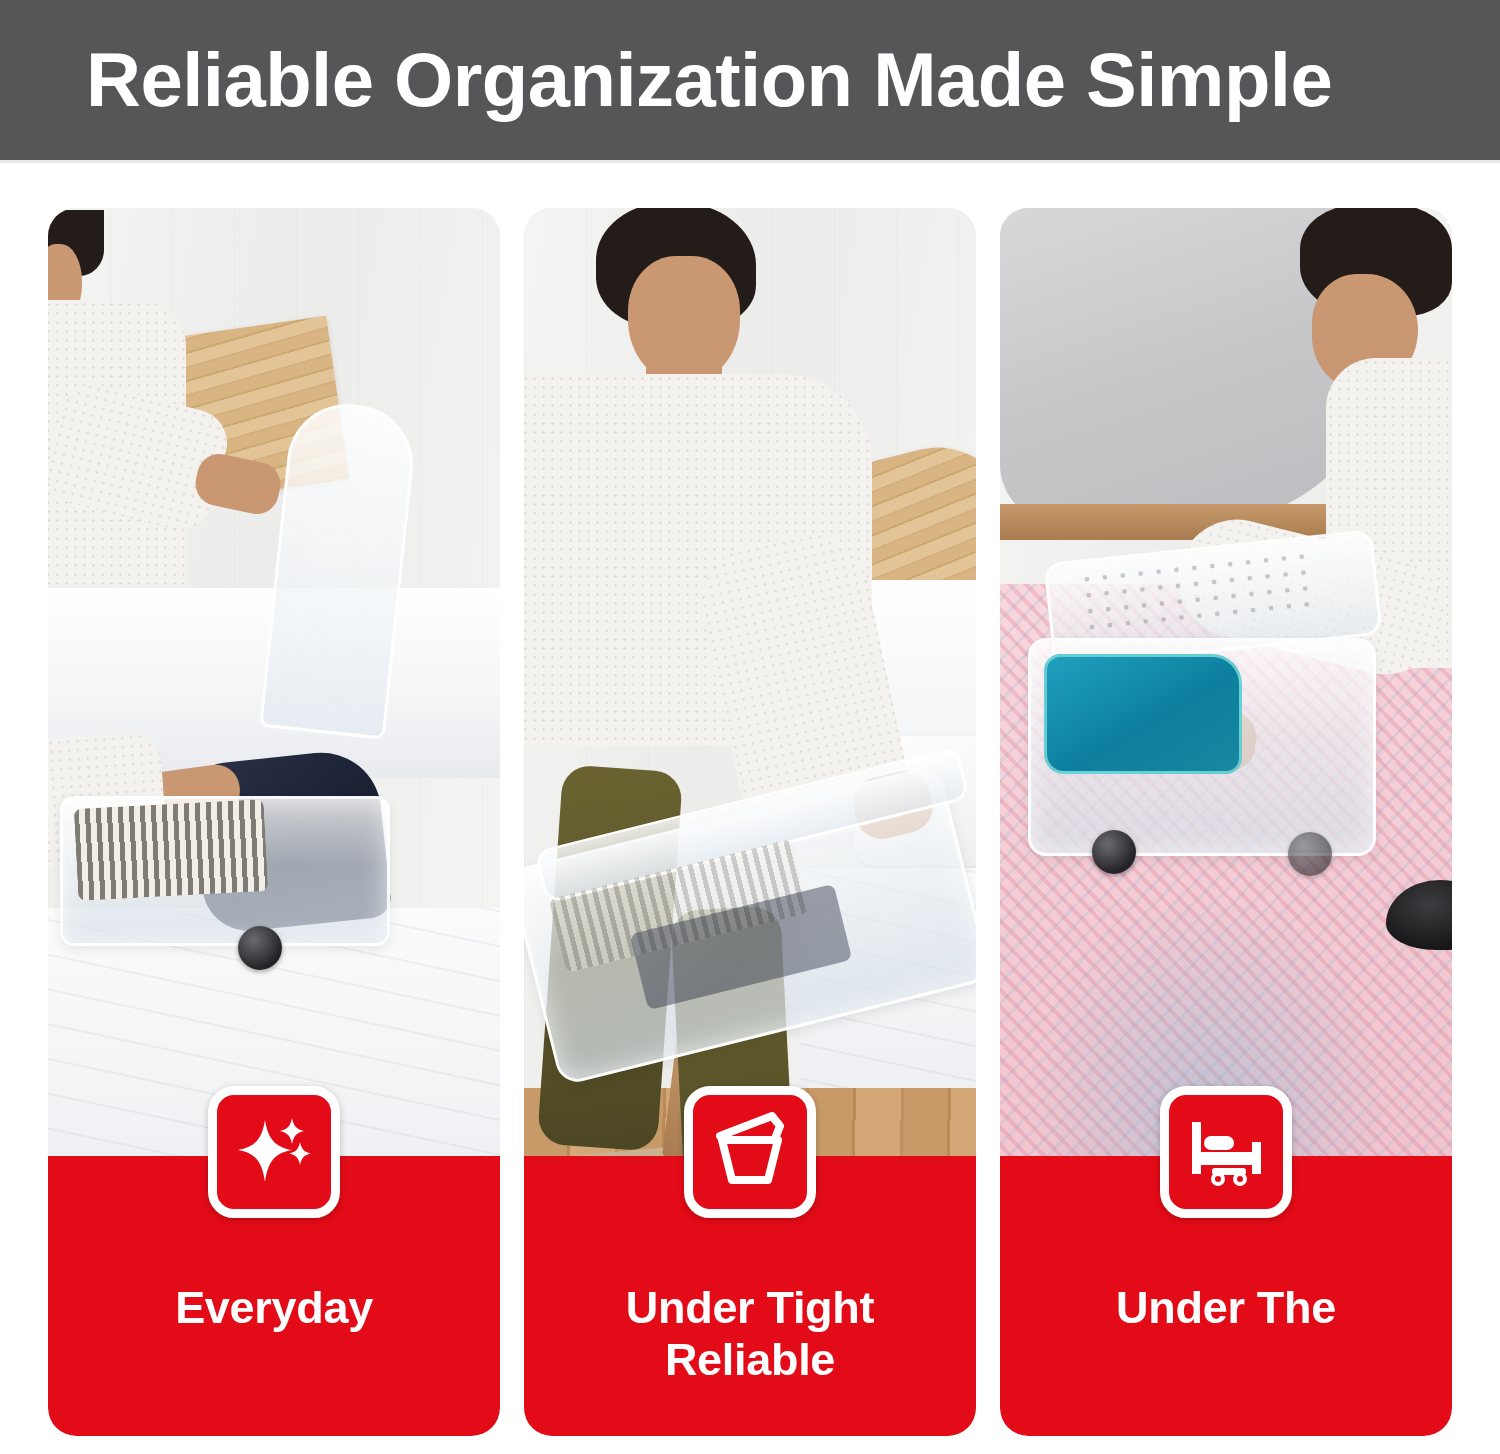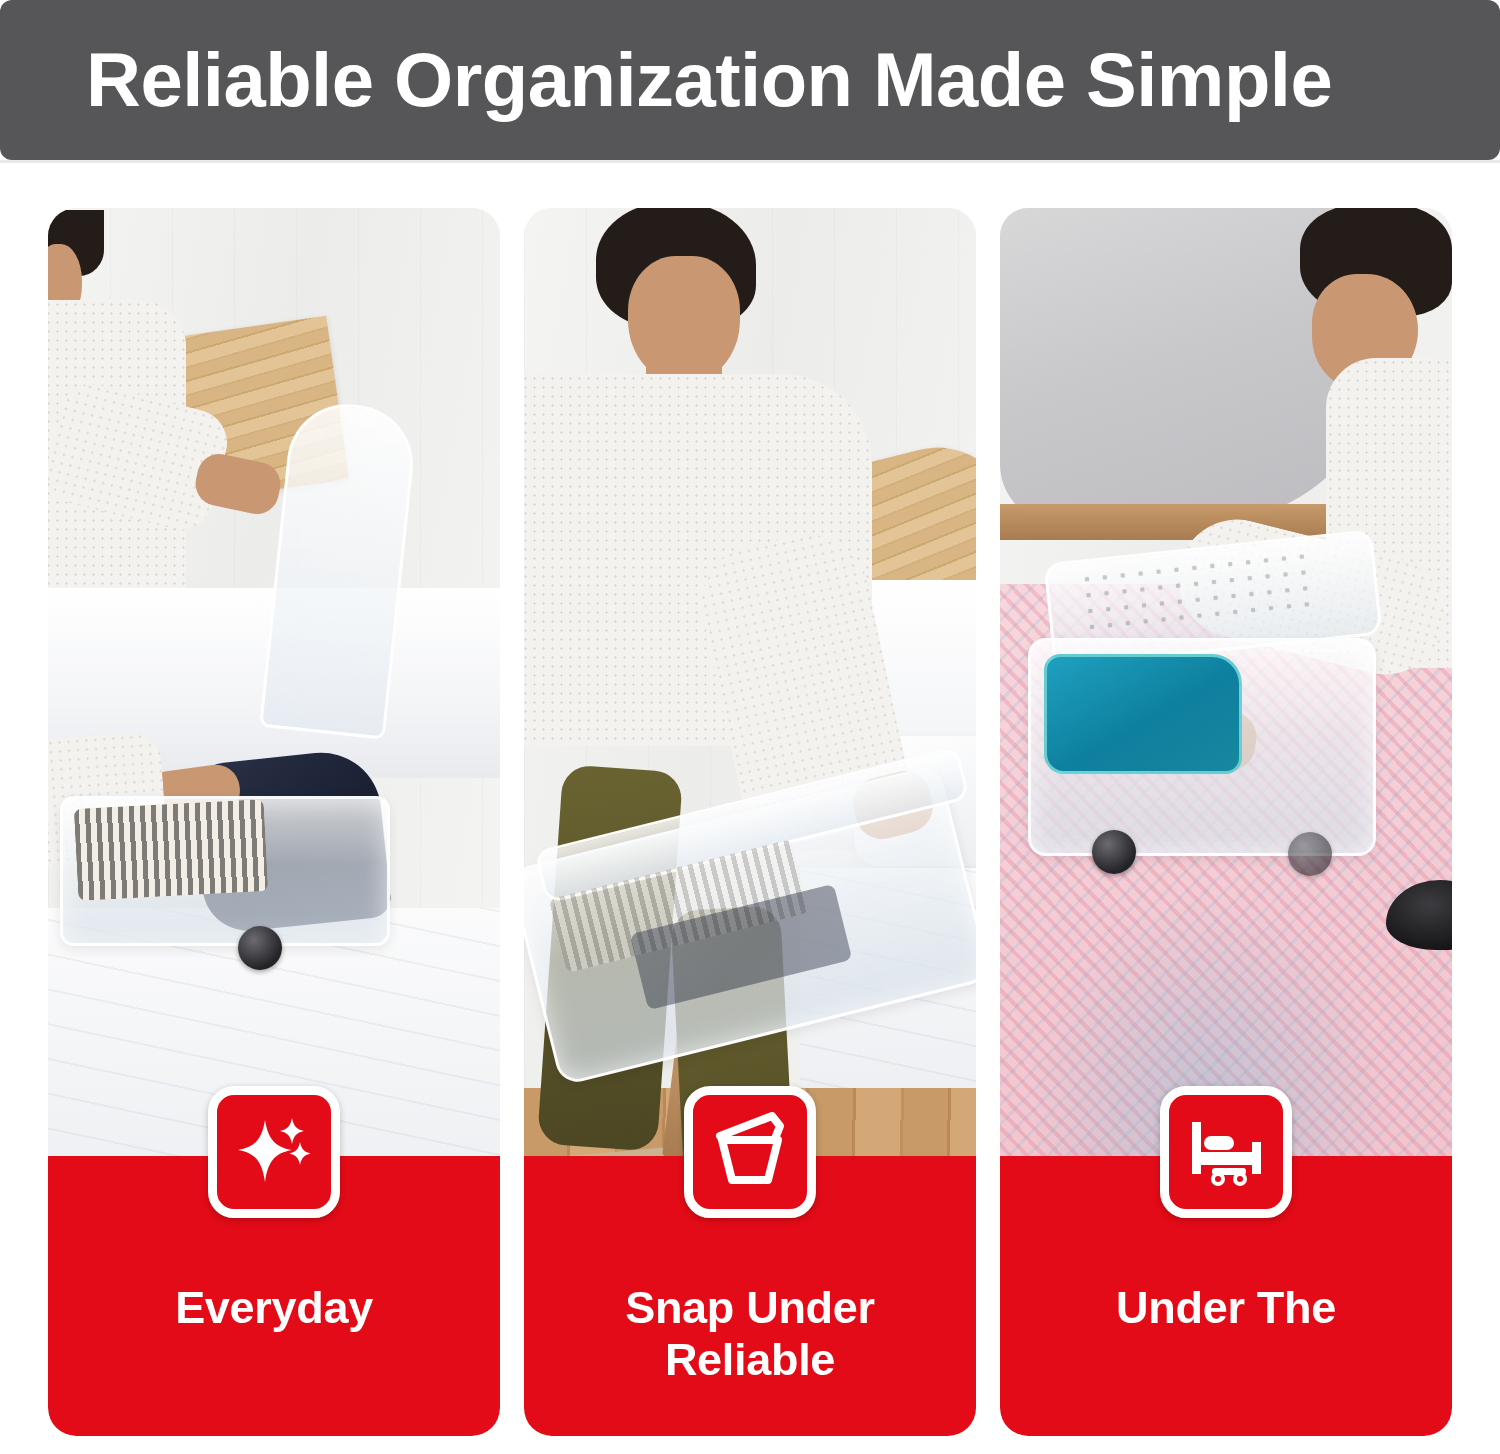--- a/index.html
+++ b/index.html
@@ -22,21 +22,20 @@
 
   
   #header-bar {
     position: absolute;
     left: 0; top: 0;
     width: 1500px;
     height: 160px;
     background: #565659;
     display: flex;
     align-items: center;
-    border-radius: 12px;
   }
   #header-underline {
     position: absolute;
     left: 0; top: 160px;
     width: 1500px; height: 3px;
     background: #e9e9ea;
   }
   #header-title {
     margin-left: 86px;
     color: #ffffff;
@@ -332,21 +331,21 @@
       </div>
 
       <div class="caption">
         <div class="icon-badge">
           <svg width="80" height="80" viewBox="0 0 80 80" aria-hidden="true">
             <path d="M12 28 L68 28 L58 68 L22 68 Z" fill="none" stroke="#ffffff" stroke-width="8" stroke-linejoin="round"></path>
             <path d="M10 24 L62 4 L70 14 L66 24" fill="none" stroke="#ffffff" stroke-width="8" stroke-linejoin="round" stroke-linecap="round"></path>
           </svg>
         </div>
         <div class="caption-text">
-          <span>Snap Under</span><br>
+          <span>Under Tight</span><br>
           <span>Reliable</span>
         </div>
       </div>
     </div>
 
     <div class="panel">
       <div class="photo">
         <div class="wall"></div>
 
         <div style="position:absolute; left:0; top:296px; width:452px; height:34px; background:#f7f7f6; border-top:2px solid #e2e2e0; border-bottom:2px solid #dcdcda;"></div>

